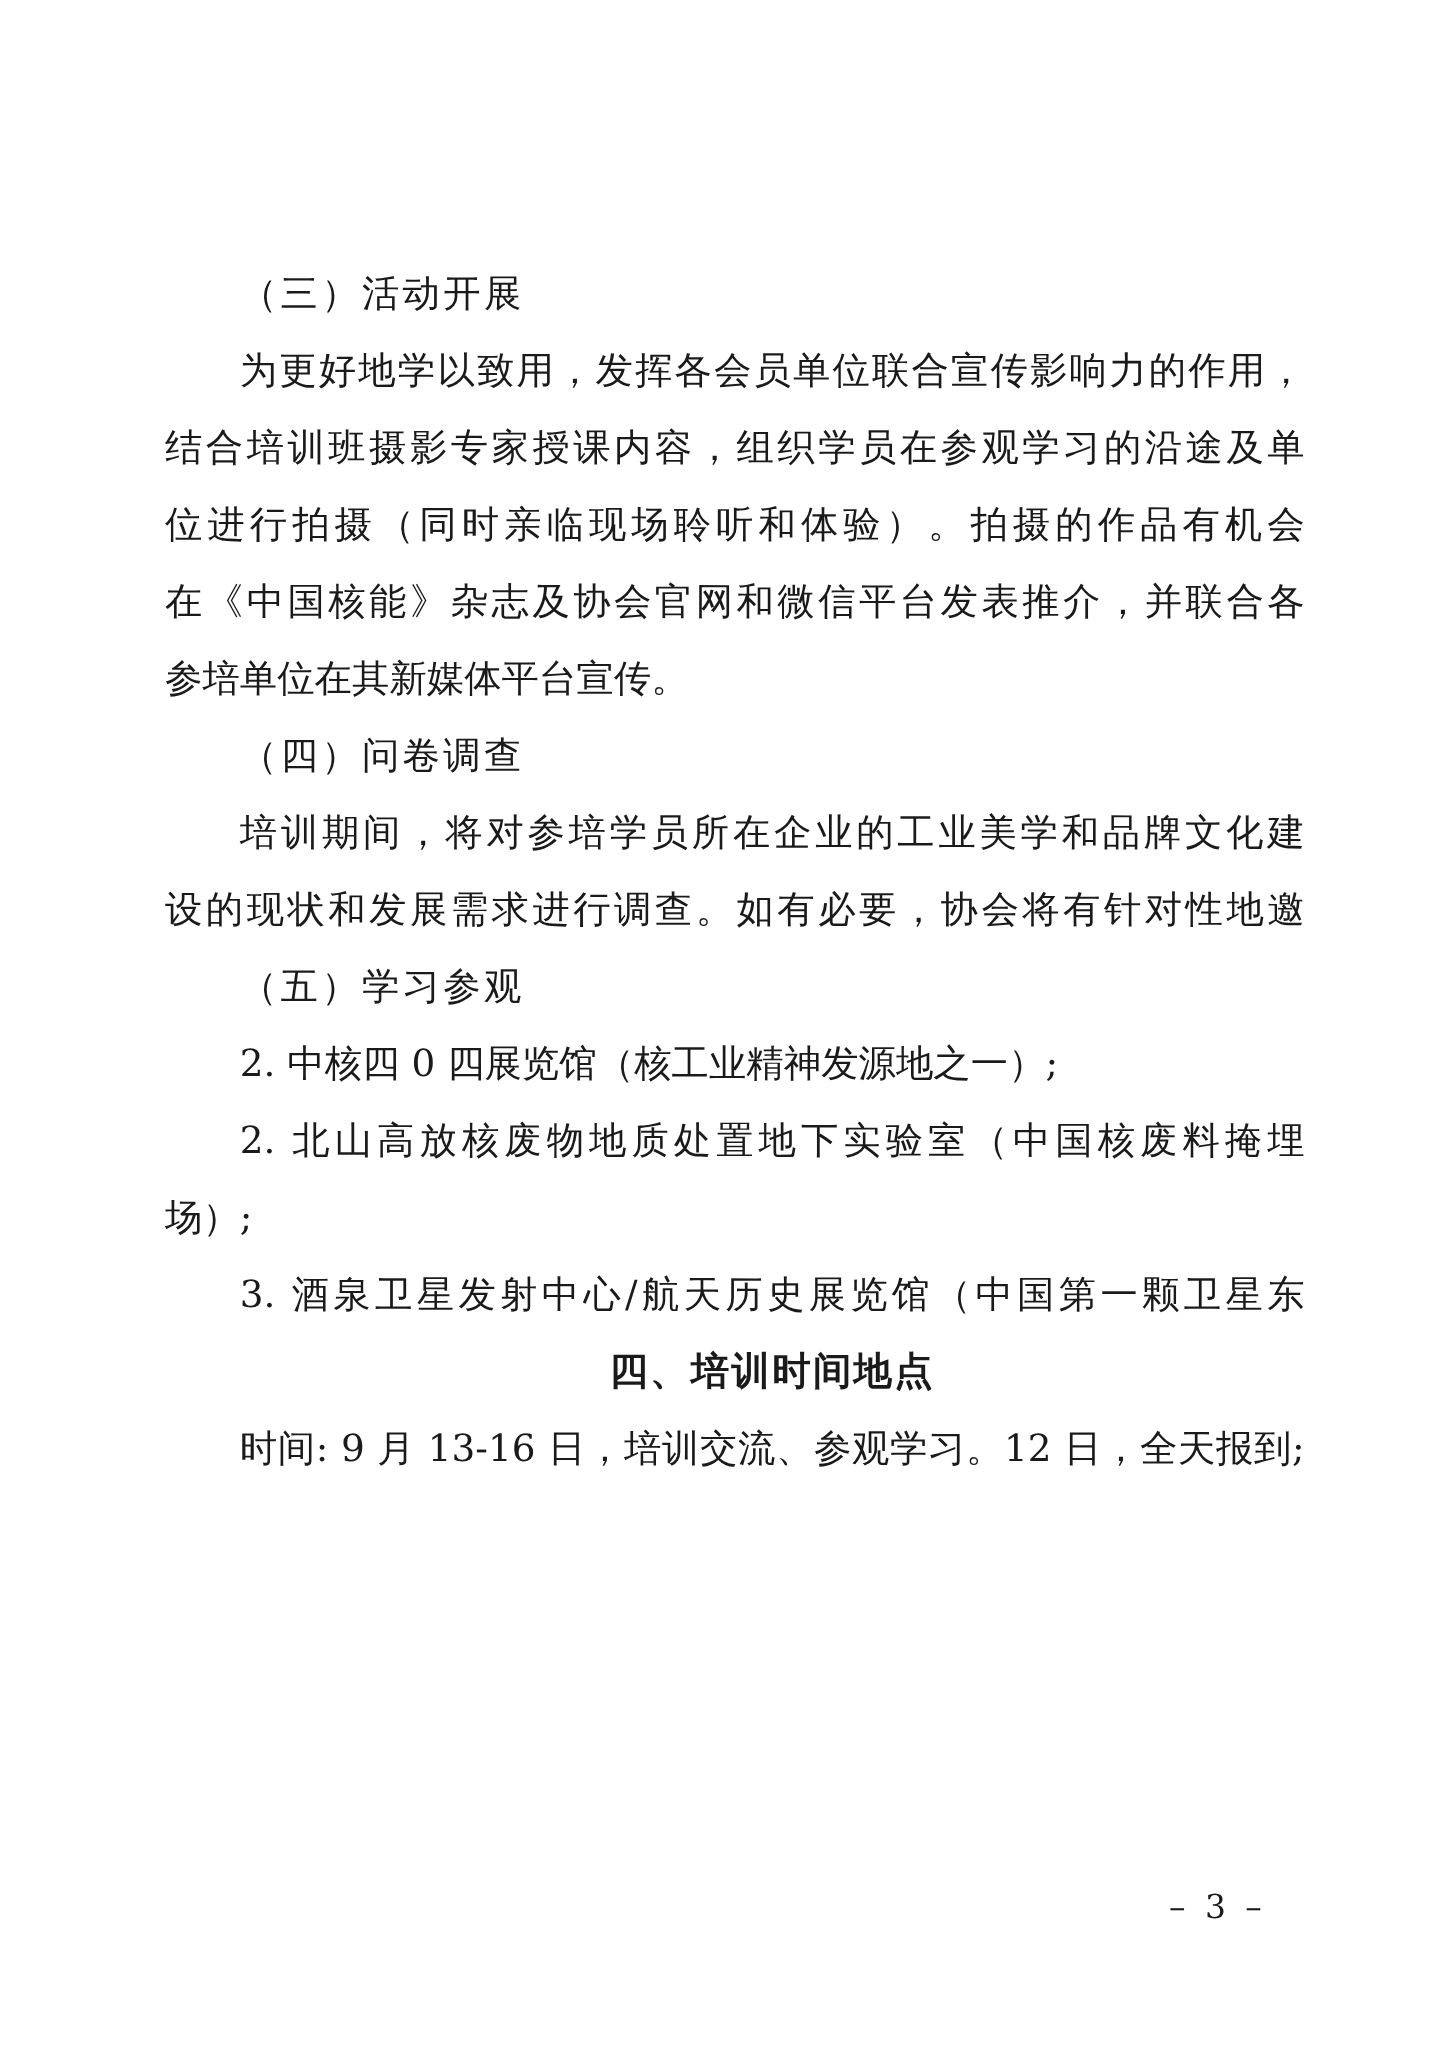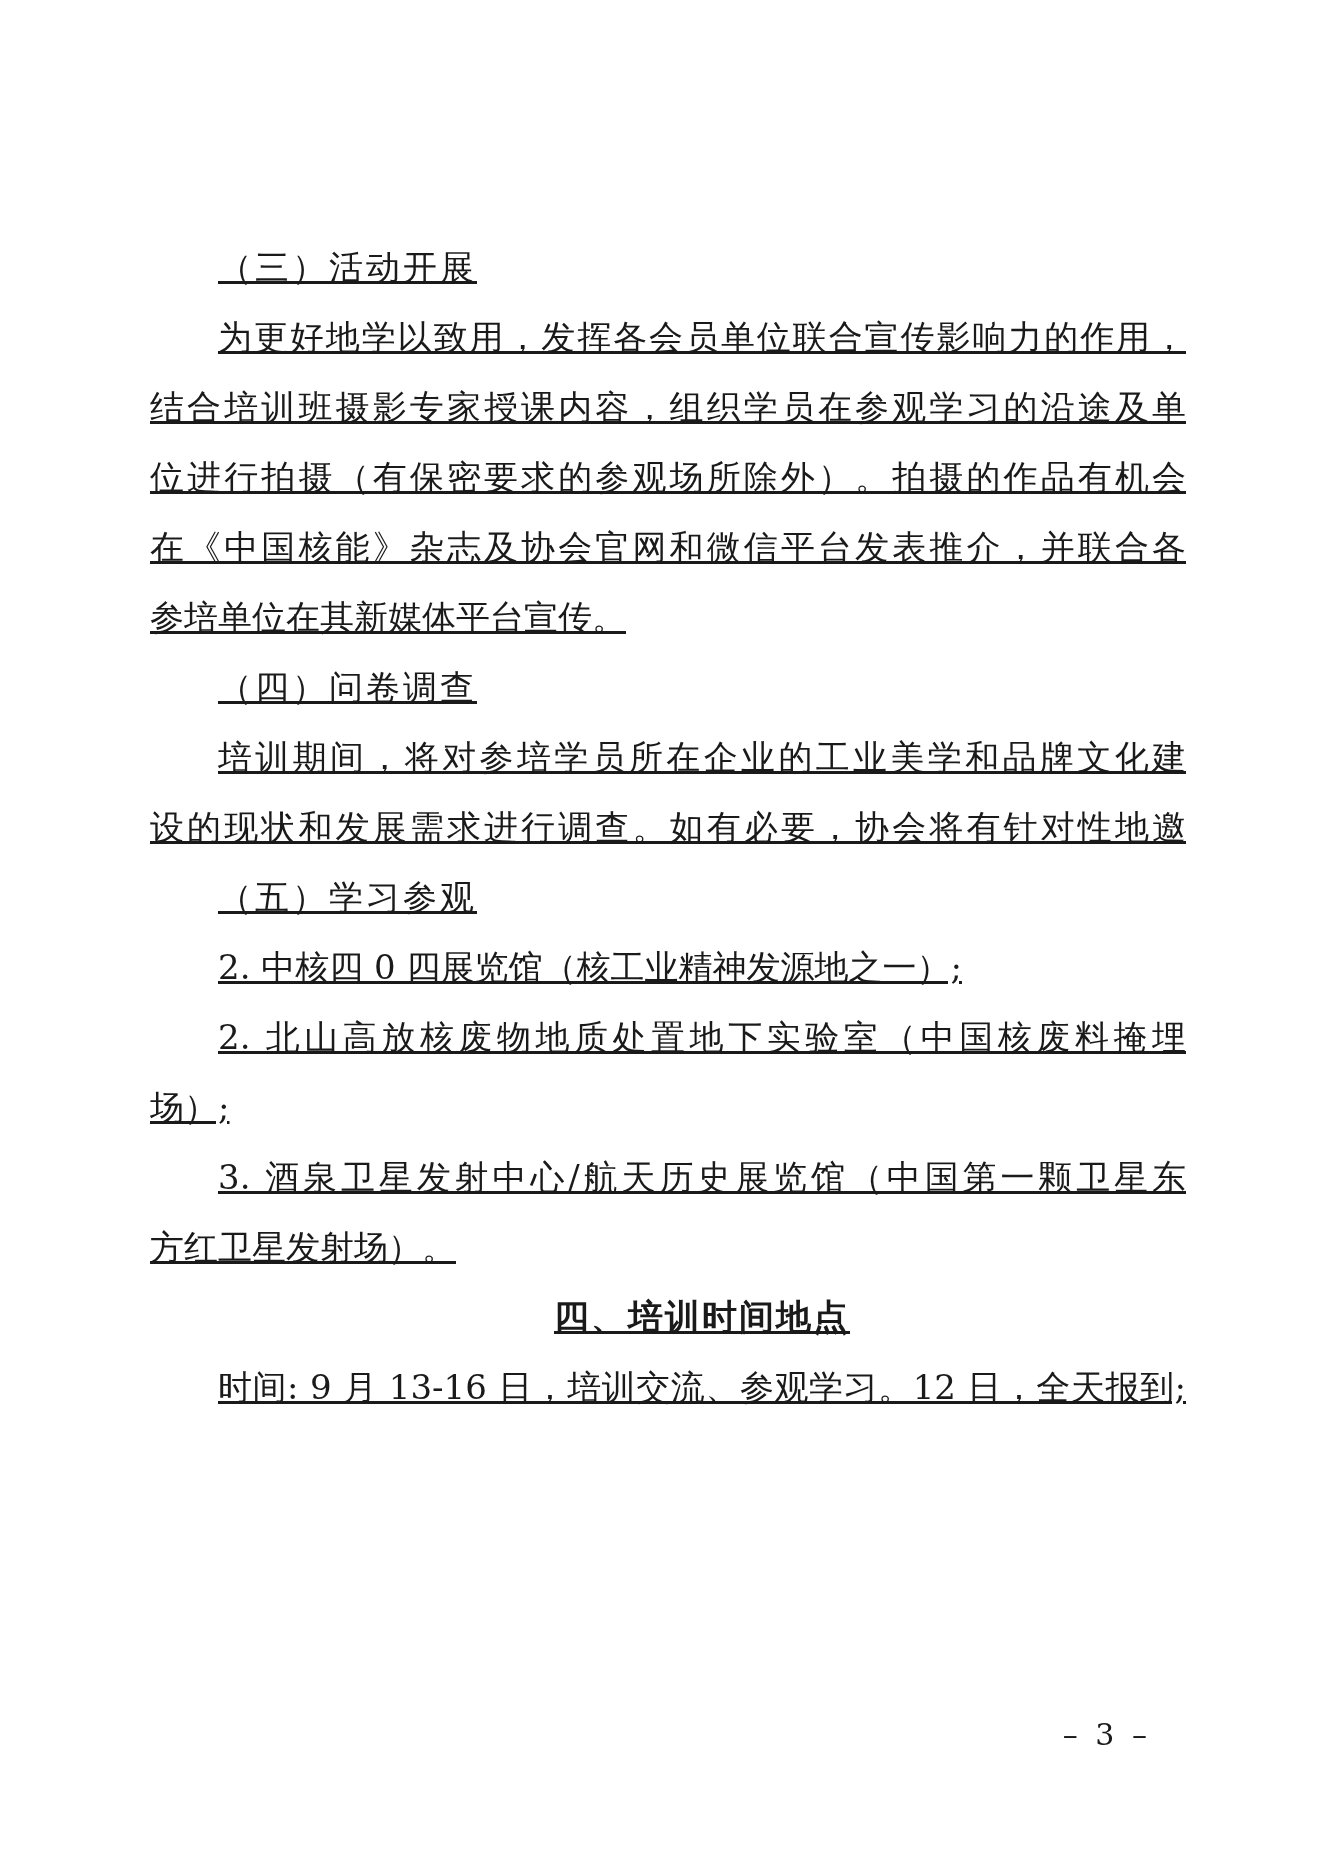--- a/index.html
+++ b/index.html
@@ -18,21 +18,20 @@
   .page {
     position: absolute;
     inset: 0;
     background: #ffffff;
   }
   .content {
     position: absolute;
     left: 150px;
     top: 232px;
     width: 1036px;
-    text-decoration: underline;
   }
   .block {
     margin: 0;
     padding: 0;
   }
   .line {
     font-size: 34px;
     line-height: 70px;
     margin: 0;
     padding: 0;
@@ -76,21 +75,21 @@
 <div class="page">
   <div class="content">
 
     <div class="block sub-heading">
       <div class="line ind">（三）活动开展</div>
     </div>
 
     <div class="block">
       <div class="line ind fill">为更好地学以致用，发挥各会员单位联合宣传影响力的作用，</div>
       <div class="line fill">结合培训班摄影专家授课内容，组织学员在参观学习的沿途及单</div>
-      <div class="line fill">位进行拍摄（有保密要求的参观场所除外）。拍摄的作品有机会</div>
+      <div class="line fill">位进行拍摄（同时亲临现场聆听和体验）。拍摄的作品有机会</div>
       <div class="line fill">在《中国核能》杂志及协会官网和微信平台发表推介，并联合各</div>
       <div class="line">参培单位在其新媒体平台宣传。</div>
     </div>
 
     <div class="block sub-heading">
       <div class="line ind">（四）问卷调查</div>
     </div>
 
     <div class="block">
       <div class="line ind fill">培训期间，将对参培学员所在企业的工业美学和品牌文化建</div>
@@ -106,21 +105,20 @@
       <div class="line ind">2. 中核四 0 四展览馆（核工业精神发源地之一）;</div>
     </div>
 
     <div class="block">
       <div class="line ind fill">2. 北山高放核废物地质处置地下实验室（中国核废料掩埋</div>
       <div class="line">场）;</div>
     </div>
 
     <div class="block">
       <div class="line ind fill">3. 酒泉卫星发射中心/航天历史展览馆（中国第一颗卫星东</div>
-      <div class="line">方红卫星发射场）。</div>
     </div>
 
     <div class="block main-heading">
       <div class="line ind">四、培训时间地点</div>
     </div>
 
     <div class="block">
       <div class="line ind fill">时间: 9 月 13-16 日，培训交流、参观学习。12 日，全天报到;</div>
     </div>
 

